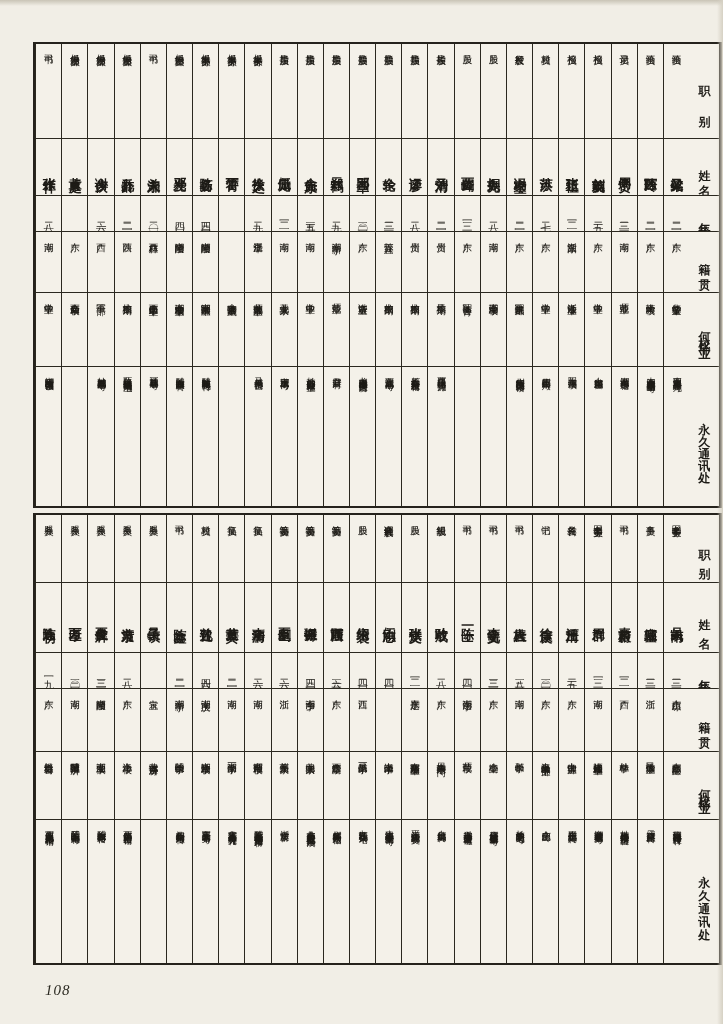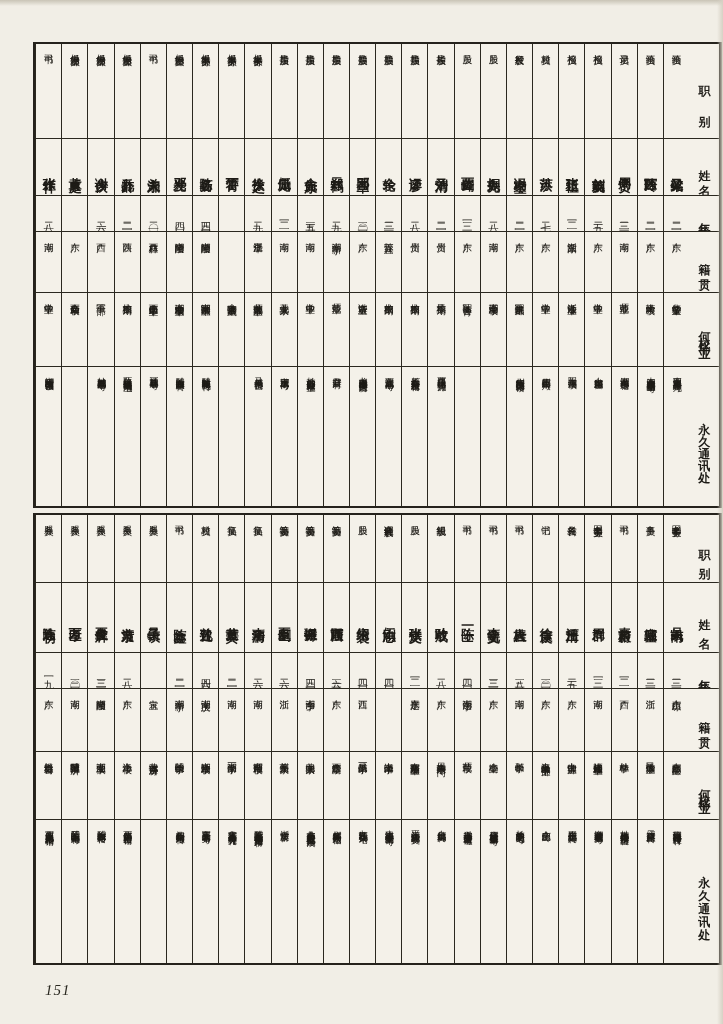--- a/index.html
+++ b/index.html
@@ -489,13 +489,13 @@
     </div>
     <div class="col">
       <div class="cell c-title">服务员</div>
       <div class="cell c-name">陈逸初</div>
       <div class="cell c-age">一九</div>
       <div class="cell c-origin">广东</div>
       <div class="cell c-school">长堤影业公司</div>
       <div class="cell c-addr">广州西关下九甫影影美术相馆</div>
     </div>
   </div>
-<div class="page-num">151</div>
+<div class="page-num">108</div>
 
 </body></html>

